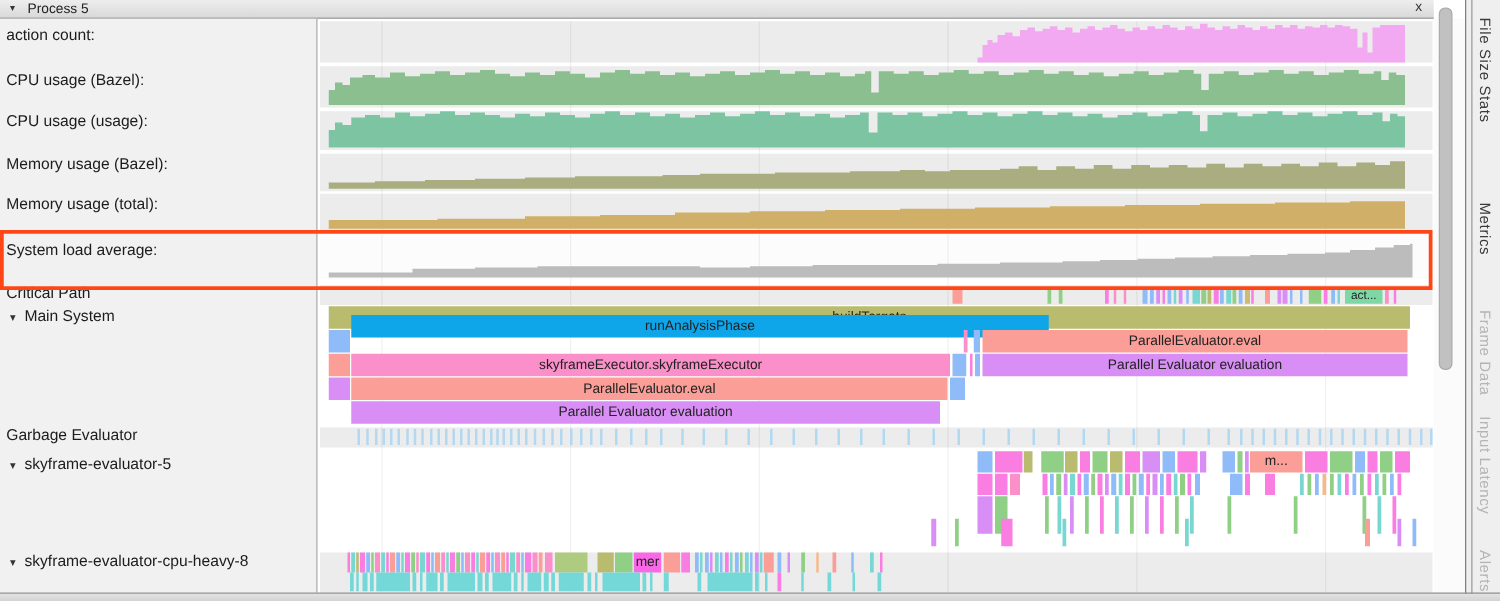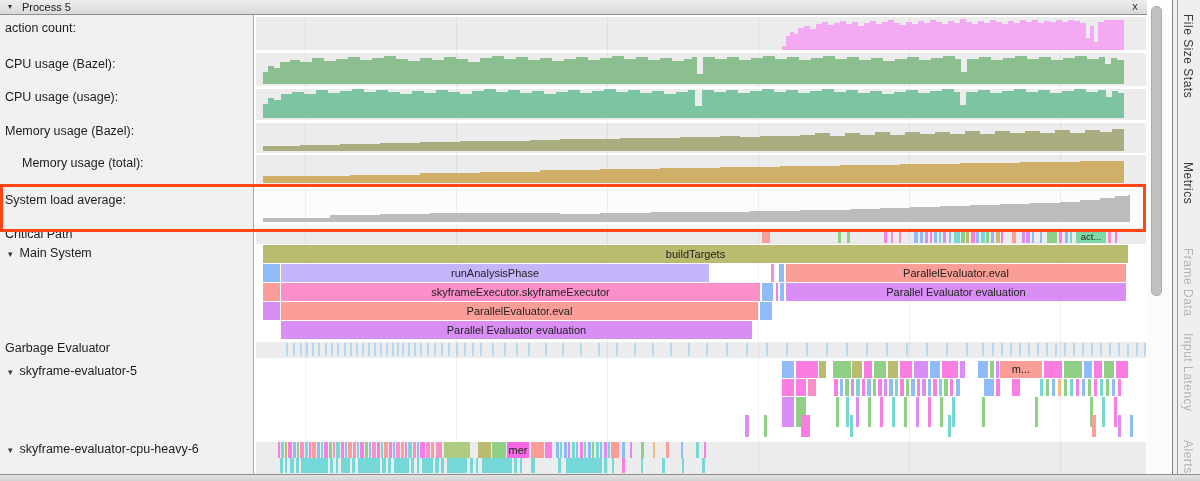--- a/index.html
+++ b/index.html
@@ -58,27 +58,27 @@
     <span class="arrow">▾</span>
     <span class="title">Process 5</span>
     <span class="close">x</span>
   </div>
 
   <div class="labelcol" id="labelcol">
       <div class="rowlabel" style="top: 6px; left: 5px;">action count:</div>
       <div class="rowlabel" style="top: 42px; left: 5px;">CPU usage (Bazel):</div>
       <div class="rowlabel" style="top: 75px; left: 5px;">CPU usage (usage):</div>
       <div class="rowlabel" style="top: 109px; left: 5px;">Memory usage (Bazel):</div>
-      <div class="rowlabel" style="top: 141px; left: 22px;">Memory usage (total):</div>
+      <div class="rowlabel" style="top: 141px; left: 5px;">Memory usage (total):</div>
       <div class="rowlabel" style="top: 178px; left: 5px;">System load average:</div>
       <div class="rowlabel" style="top: 212px; left: 5px;">Critical Path</div>
       <div class="rowlabel" style="top: 231px; left: 8px;"><span class="tri">▾</span><span>Main System</span></div>
       <div class="rowlabel" style="top: 326px; left: 5px;">Garbage Evaluator</div>
       <div class="rowlabel" style="top: 349px; left: 8px;"><span class="tri">▾</span><span>skyframe-evaluator-5</span></div>
-      <div class="rowlabel" style="top: 427px; left: 8px;"><span class="tri">▾</span><span>skyframe-evaluator-cpu-heavy-6</span></div>
+      <div class="rowlabel" style="top: 427px; left: 8px;"><span class="tri">▾</span><span>skyframe-evaluator-cpu-heavy-8</span></div>
     </div>
 
   <div id="trackarea">
       <div class="band" style="top: 17px; height: 33px; background: rgb(236, 236, 236);"></div>
       <div class="band" style="top: 53px; height: 33px; background: rgb(236, 236, 236);"></div>
       <div class="band" style="top: 89px; height: 31px; background: rgb(236, 236, 236);"></div>
       <div class="band" style="top: 123px; height: 30px; background: rgb(236, 236, 236);"></div>
       <div class="band" style="top: 155px; height: 29px; background: rgb(236, 236, 236);"></div>
       <div class="band" style="top: 188px; height: 35px; background: rgb(252, 252, 252);"></div>
       <div class="band" style="top: 228px; height: 16px; background: rgb(236, 236, 236);"></div>
@@ -95,21 +95,21 @@
       <polygon points="782,50 782,46 786,46 786,36 790,36 790,32 794,32 794,34 798,34 798,28 804,28 804,26 810,26 810,29 816,29 816,24 822,24 822,22 828,22 828,25 834,25 834,23 840,23 840,21 846,21 846,24 852,24 852,22 858,22 858,26 864,26 864,23 870,23 870,21 876,21 876,24 882,24 882,22 888,22 888,20 894,20 894,23 900,23 900,25 906,25 906,22 912,22 912,24 918,24 918,21 924,21 924,23 930,23 930,20 936,20 936,22 942,22 942,24 948,24 948,21 954,21 954,23 960,23 960,19 966,19 966,22 972,22 972,24 978,24 978,21 984,21 984,23 990,23 990,20 996,20 996,22 1002,22 1002,24 1008,24 1008,21 1014,21 1014,23 1020,23 1020,20 1026,20 1026,22 1032,22 1032,20 1038,20 1038,23 1044,23 1044,21 1050,21 1050,22 1056,22 1056,20 1062,20 1062,22 1068,22 1068,20 1074,20 1074,21 1080,21 1080,23 1086,23 1086,38 1090,38 1090,26 1094,26 1094,42 1098,42 1098,22 1104,22 1104,20 1110,20 1110,20 1116,20 1116,20 1122,20 1122,20 1124,20 1124,50 1124,50 1124,50" fill="#f3a9f2"></polygon>
       <polygon points="263,84 263,72 268,72 268,66 274,66 274,68 280,68 280,62 290,62 290,60 300,60 300,62 312,62 312,58 324,58 324,61 336,61 336,59 348,59 348,57 360,57 360,60 372,60 372,58 384,58 384,56 396,56 396,59 408,59 408,61 420,61 420,58 432,58 432,60 444,60 444,57 456,57 456,59 468,59 468,62 480,62 480,58 492,58 492,56 504,56 504,59 516,59 516,57 528,57 528,60 540,60 540,58 552,58 552,61 564,61 564,59 576,59 576,57 588,57 588,60 600,60 600,58 612,58 612,56 624,56 624,59 636,59 636,57 648,57 648,60 660,60 660,58 672,58 672,61 684,61 684,59 692,59 692,57 697,57 697,74 703,74 703,57 715,57 715,59 727,59 727,57 739,57 739,60 751,60 751,58 763,58 763,56 775,56 775,59 787,59 787,57 799,57 799,60 811,60 811,58 823,58 823,56 835,56 835,59 847,59 847,57 859,57 859,60 871,60 871,58 883,58 883,61 895,61 895,59 907,59 907,57 919,57 919,60 931,60 931,58 943,58 943,56 955,56 955,59 961,59 961,72 967,72 967,59 979,59 979,57 991,57 991,60 1003,60 1003,58 1015,58 1015,56 1027,56 1027,59 1039,59 1039,57 1051,57 1051,60 1063,60 1063,58 1075,58 1075,56 1087,56 1087,59 1099,59 1099,57 1105,57 1105,64 1111,64 1111,58 1117,58 1117,60 1124,60 1124,84 1124,84 1124,84" fill="#8cbf90"></polygon>
       <polygon points="263,118 263,104 268,104 268,98 274,98 274,100 281,100 281,94 292,94 292,92 304,92 304,94 316,94 316,90 328,90 328,93 340,93 340,91 352,91 352,89 364,89 364,92 376,92 376,90 388,90 388,92 400,92 400,94 412,94 412,91 424,91 424,93 436,93 436,90 448,90 448,92 460,92 460,94 472,94 472,91 484,91 484,89 496,89 496,92 508,92 508,90 520,90 520,93 532,93 532,91 544,91 544,94 556,94 556,92 568,92 568,90 580,90 580,93 592,93 592,91 604,91 604,89 616,89 616,92 628,92 628,90 640,90 640,93 652,93 652,91 664,91 664,94 676,94 676,92 688,92 688,90 695,90 695,106 702,106 702,90 714,90 714,92 726,92 726,90 738,90 738,93 750,93 750,91 762,91 762,89 774,89 774,92 786,92 786,90 798,90 798,93 810,93 810,91 822,91 822,89 834,89 834,92 846,92 846,90 858,90 858,93 870,93 870,91 882,91 882,94 894,94 894,92 906,92 906,90 918,90 918,93 930,93 930,91 942,91 942,89 954,89 954,92 960,92 960,105 966,105 966,92 978,92 978,90 990,90 990,93 1002,93 1002,91 1014,91 1014,89 1026,89 1026,92 1038,92 1038,90 1050,90 1050,93 1062,93 1062,91 1074,91 1074,89 1086,89 1086,92 1098,92 1098,90 1106,90 1106,97 1112,97 1112,91 1118,91 1118,93 1124,93 1124,118 1124,118 1124,118" fill="#7dc5a2"></polygon>
       <polygon points="263,151 263,146 300,146 300,145 340,145 340,144 380,144 380,143 420,143 420,142 460,142 460,141 500,141 500,141 530,141 530,140 560,140 560,139 590,139 590,139 620,139 620,138 650,138 650,138 680,138 680,137 700,137 700,137 720,137 720,136 740,136 740,137 760,137 760,136 780,136 780,136 800,136 800,135 815,135 815,133 830,133 830,136 845,136 845,133 860,133 860,135 875,135 875,132 890,132 890,135 905,135 905,132 920,132 920,134 935,134 935,132 950,132 950,134 965,134 965,131 980,131 980,134 995,134 995,131 1010,131 1010,133 1025,133 1025,131 1040,131 1040,133 1055,133 1055,130 1070,130 1070,133 1085,133 1085,130 1100,130 1100,132 1112,132 1112,129 1124,129 1124,151 1124,151 1124,151" fill="#a9ad80"></polygon>
       <polygon points="263,183 263,176 350,176 350,175 420,175 420,173 480,173 480,172 540,172 540,170 600,170 600,169 660,169 660,168 720,168 720,167 780,167 780,166 840,166 840,165 900,165 900,164 960,164 960,163 1020,163 1020,162 1080,162 1080,161 1124,161 1124,161 1124,161 1124,183 1124,183 1124,183" fill="#d0b068"></polygon>
       <polygon points="263,222 263,218 330,218 330,215 380,215 380,214 430,214 430,213 500,213 500,213 560,213 560,214 600,214 600,213 650,213 650,212 700,212 700,212 750,212 750,211 800,211 800,210 850,210 850,209 880,209 880,208 910,208 910,207 940,207 940,206 970,206 970,205 1000,205 1000,204 1030,204 1030,203 1060,203 1060,202 1080,202 1080,200 1100,200 1100,198 1115,198 1115,196 1128,196 1128,195 1130,195 1130,222 1130,222 1130,222" fill="#bcbcbc"></polygon>
     </svg>
   <div id="bars">
       <div class="bar" style="left: 263px; top: 245px; width: 865px; height: 18px; background: rgb(185, 188, 111); line-height: 18px;">buildTargets</div>
       <div class="bar" style="left: 263px; top: 264px; width: 17px; height: 18px; background: rgb(143, 187, 248); line-height: 18px;"></div>
-      <div class="bar" style="left: 281px; top: 264px; width: 428px; height: 18px; background: #c4b5fd; line-height: 18px;">runAnalysisPhase</div>
+      <div class="bar" style="left: 281px; top: 252px; width: 558px; height: 18px; background: #0ea5e9; line-height: 18px;">runAnalysisPhase</div>
       <div class="bar" style="left: 771px; top: 264px; width: 3px; height: 18px; background: rgb(250, 143, 201); line-height: 18px;"></div>
       <div class="bar" style="left: 779px; top: 264px; width: 5px; height: 18px; background: rgb(143, 187, 248); line-height: 18px;"></div>
       <div class="bar" style="left: 786px; top: 264px; width: 340px; height: 18px; background: rgb(251, 158, 151); line-height: 18px;">ParallelEvaluator.eval</div>
       <div class="bar" style="left: 263px; top: 283px; width: 17px; height: 18px; background: rgb(251, 158, 151); line-height: 18px;"></div>
       <div class="bar" style="left: 281px; top: 283px; width: 479px; height: 18px; background: rgb(250, 143, 201); line-height: 18px;">skyframeExecutor.skyframeExecutor</div>
       <div class="bar" style="left: 762px; top: 283px; width: 11px; height: 18px; background: rgb(143, 187, 248); line-height: 18px;"></div>
       <div class="bar" style="left: 776px; top: 283px; width: 2px; height: 18px; background: rgb(250, 125, 226); line-height: 18px;"></div>
       <div class="bar" style="left: 780px; top: 283px; width: 4px; height: 18px; background: rgb(143, 187, 248); line-height: 18px;"></div>
       <div class="bar" style="left: 786px; top: 283px; width: 340px; height: 18px; background: rgb(217, 142, 246); line-height: 18px;">Parallel Evaluator evaluation</div>
       <div class="bar" style="left: 263px; top: 302px; width: 17px; height: 18px; background: rgb(217, 142, 246); line-height: 18px;"></div>

